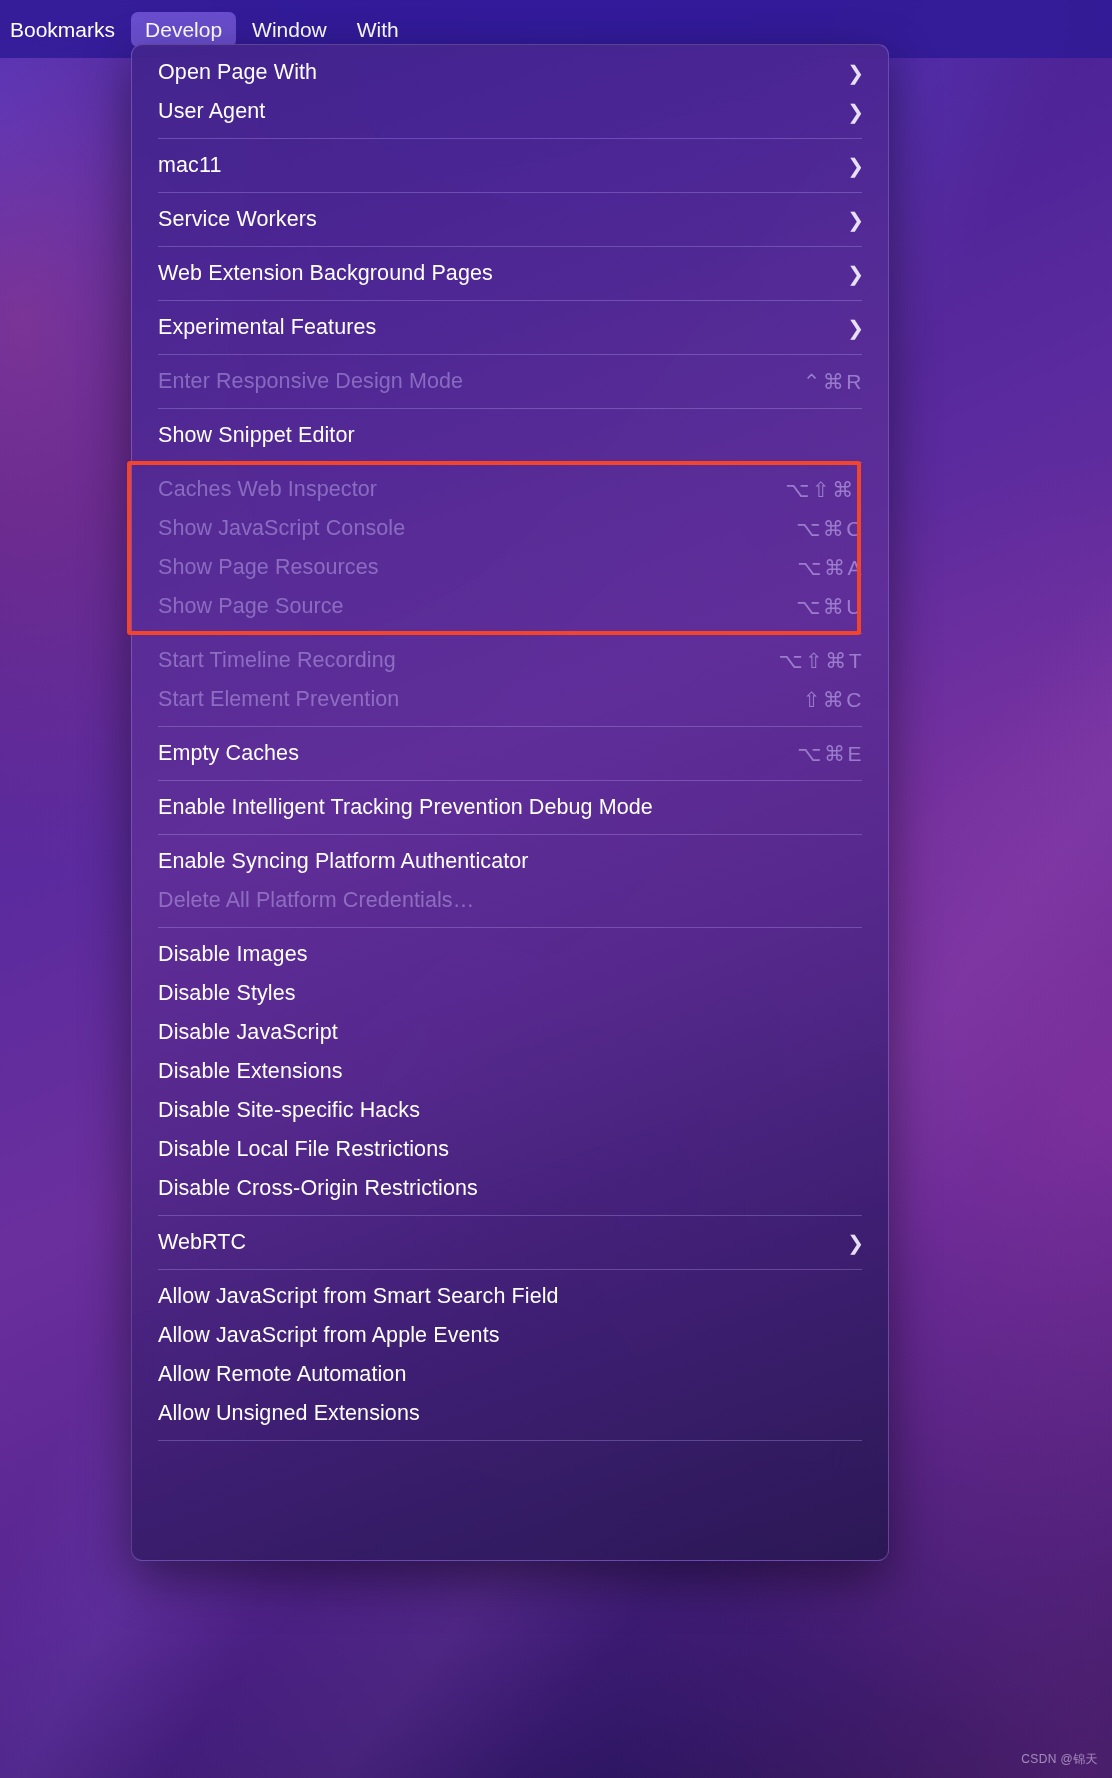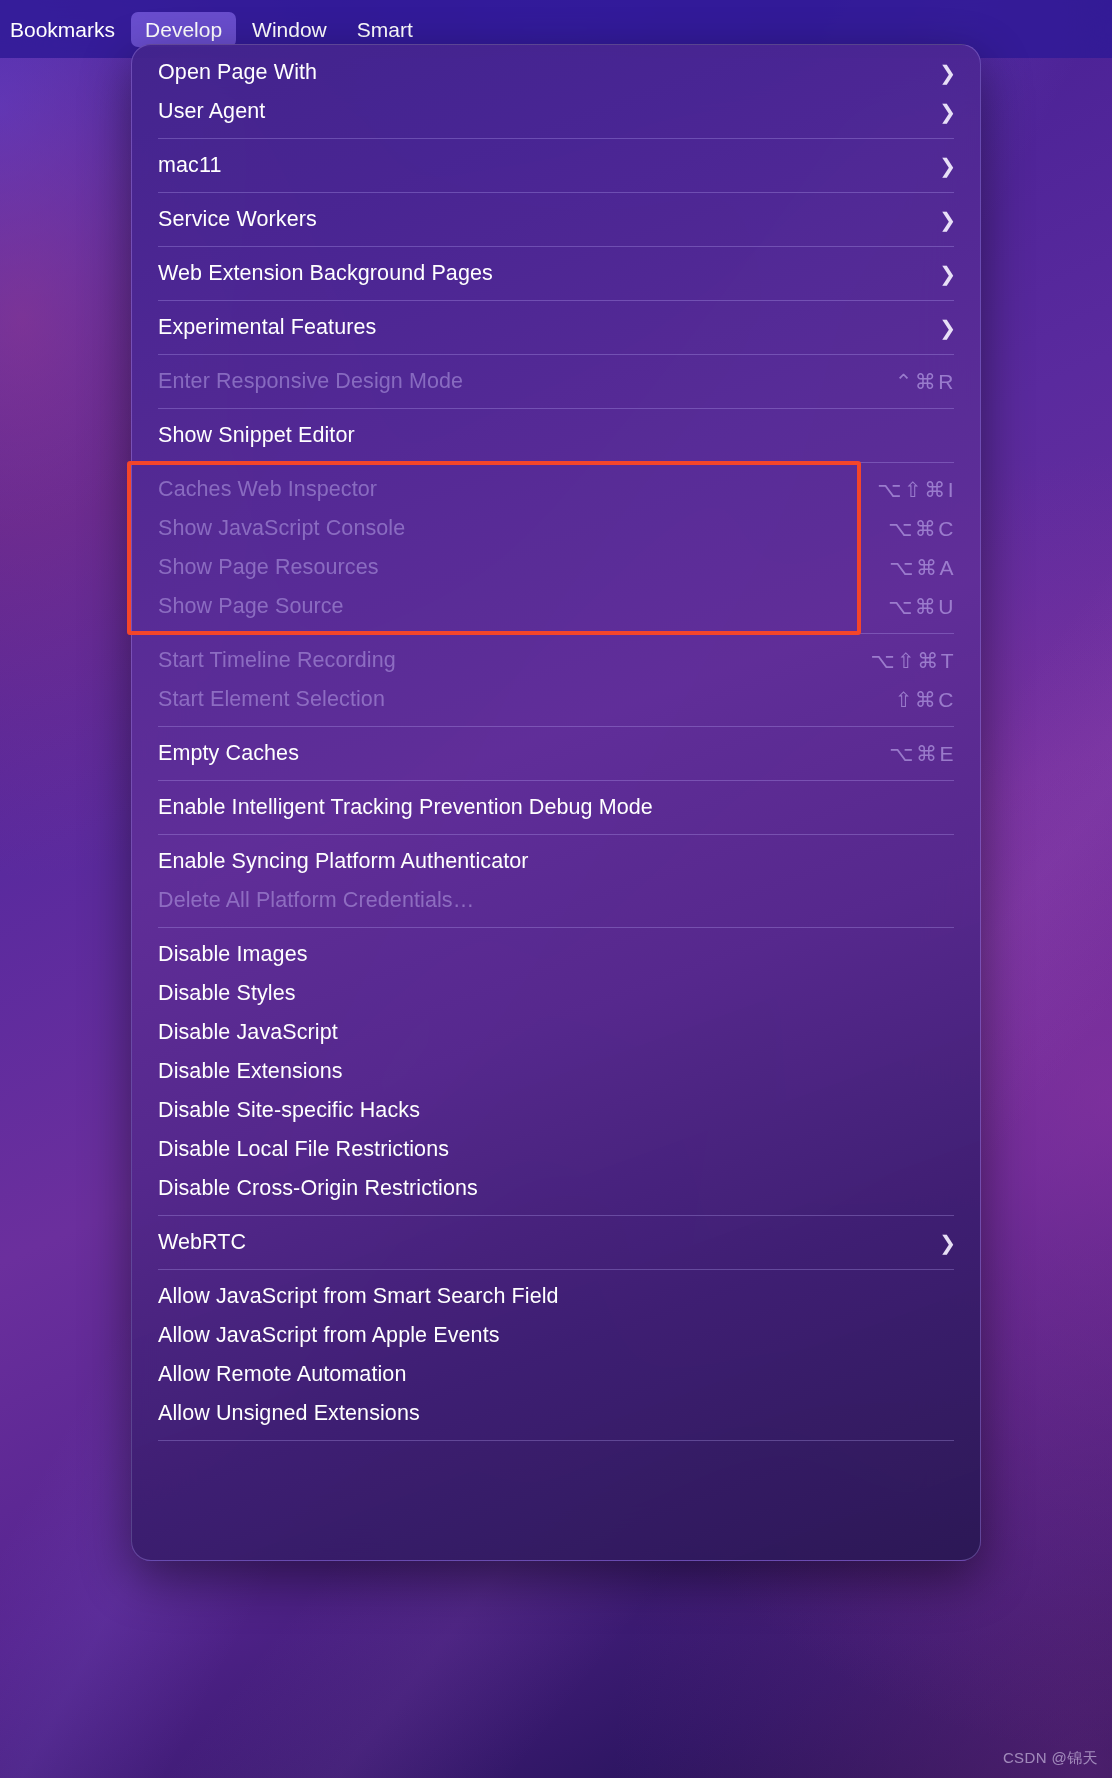--- a/index.html
+++ b/index.html
@@ -54,22 +54,22 @@
   .mb-item.first { margin-left:-4px; }
   .mb-item.active {
     background:rgba(150,120,250,0.55);
     text-align:center;
   }
 
   
   #menu-panel {
     position:absolute;
     left:131px; top:44px;
-    width:850px; height:1517px;
-    border-radius:20px;
+    width:758px; height:1517px;
+    border-radius:11px;
     border:1px solid rgba(185,165,255,0.30);
     background:
       linear-gradient(160deg,
         rgba(66,36,140,0.93) 0%,
         rgba(74,38,146,0.93) 14%,
         rgba(88,44,150,0.93) 33%,
         rgba(96,46,152,0.93) 46%,
         rgba(84,40,140,0.93) 62%,
         rgba(60,30,112,0.94) 80%,
         rgba(42,24,84,0.95) 100%);
@@ -125,35 +125,35 @@
     border-radius:3px;
     z-index:40;
     pointer-events:none;
   }
 
   
   #watermark {
     position:absolute;
     right:14px; bottom:10px;
     color:rgba(225,215,245,0.58);
-    font-size:15px;
+    font-size:12px;
     letter-spacing:0.4px;
     z-index:50;
   }
 </style>
 </head>
 <body>
 
 <div id="desktop">
 
   <div id="menubar">
       <div class="mb-item first">Bookmarks</div>
       <div class="mb-item active">Develop</div>
       <div class="mb-item">Window</div>
-      <div class="mb-item">Smart</div>
+      <div class="mb-item">With</div>
     </div>
 
   <div id="menu-panel">
     <div class="menu-list" id="menu-list">
         <div class="mi">
           <span class="mi-label">Open Page With</span>
           <span class="mi-spacer"></span>
           <span class="chev">❯</span>
         </div>
         <div class="mi">
@@ -217,21 +217,21 @@
           <span class="mi-spacer"></span>
           <span class="mi-key">⌥⌘U</span>
         </div>
         <div class="sep"></div>
         <div class="mi dim">
           <span class="mi-label">Start Timeline Recording</span>
           <span class="mi-spacer"></span>
           <span class="mi-key">⌥⇧⌘T</span>
         </div>
         <div class="mi dim">
-          <span class="mi-label">Start Element Selection</span>
+          <span class="mi-label">Start Element Prevention</span>
           <span class="mi-spacer"></span>
           <span class="mi-key">⇧⌘C</span>
         </div>
         <div class="sep"></div>
         <div class="mi">
           <span class="mi-label">Empty Caches</span>
           <span class="mi-spacer"></span>
           <span class="mi-key">⌥⌘E</span>
         </div>
         <div class="sep"></div>

